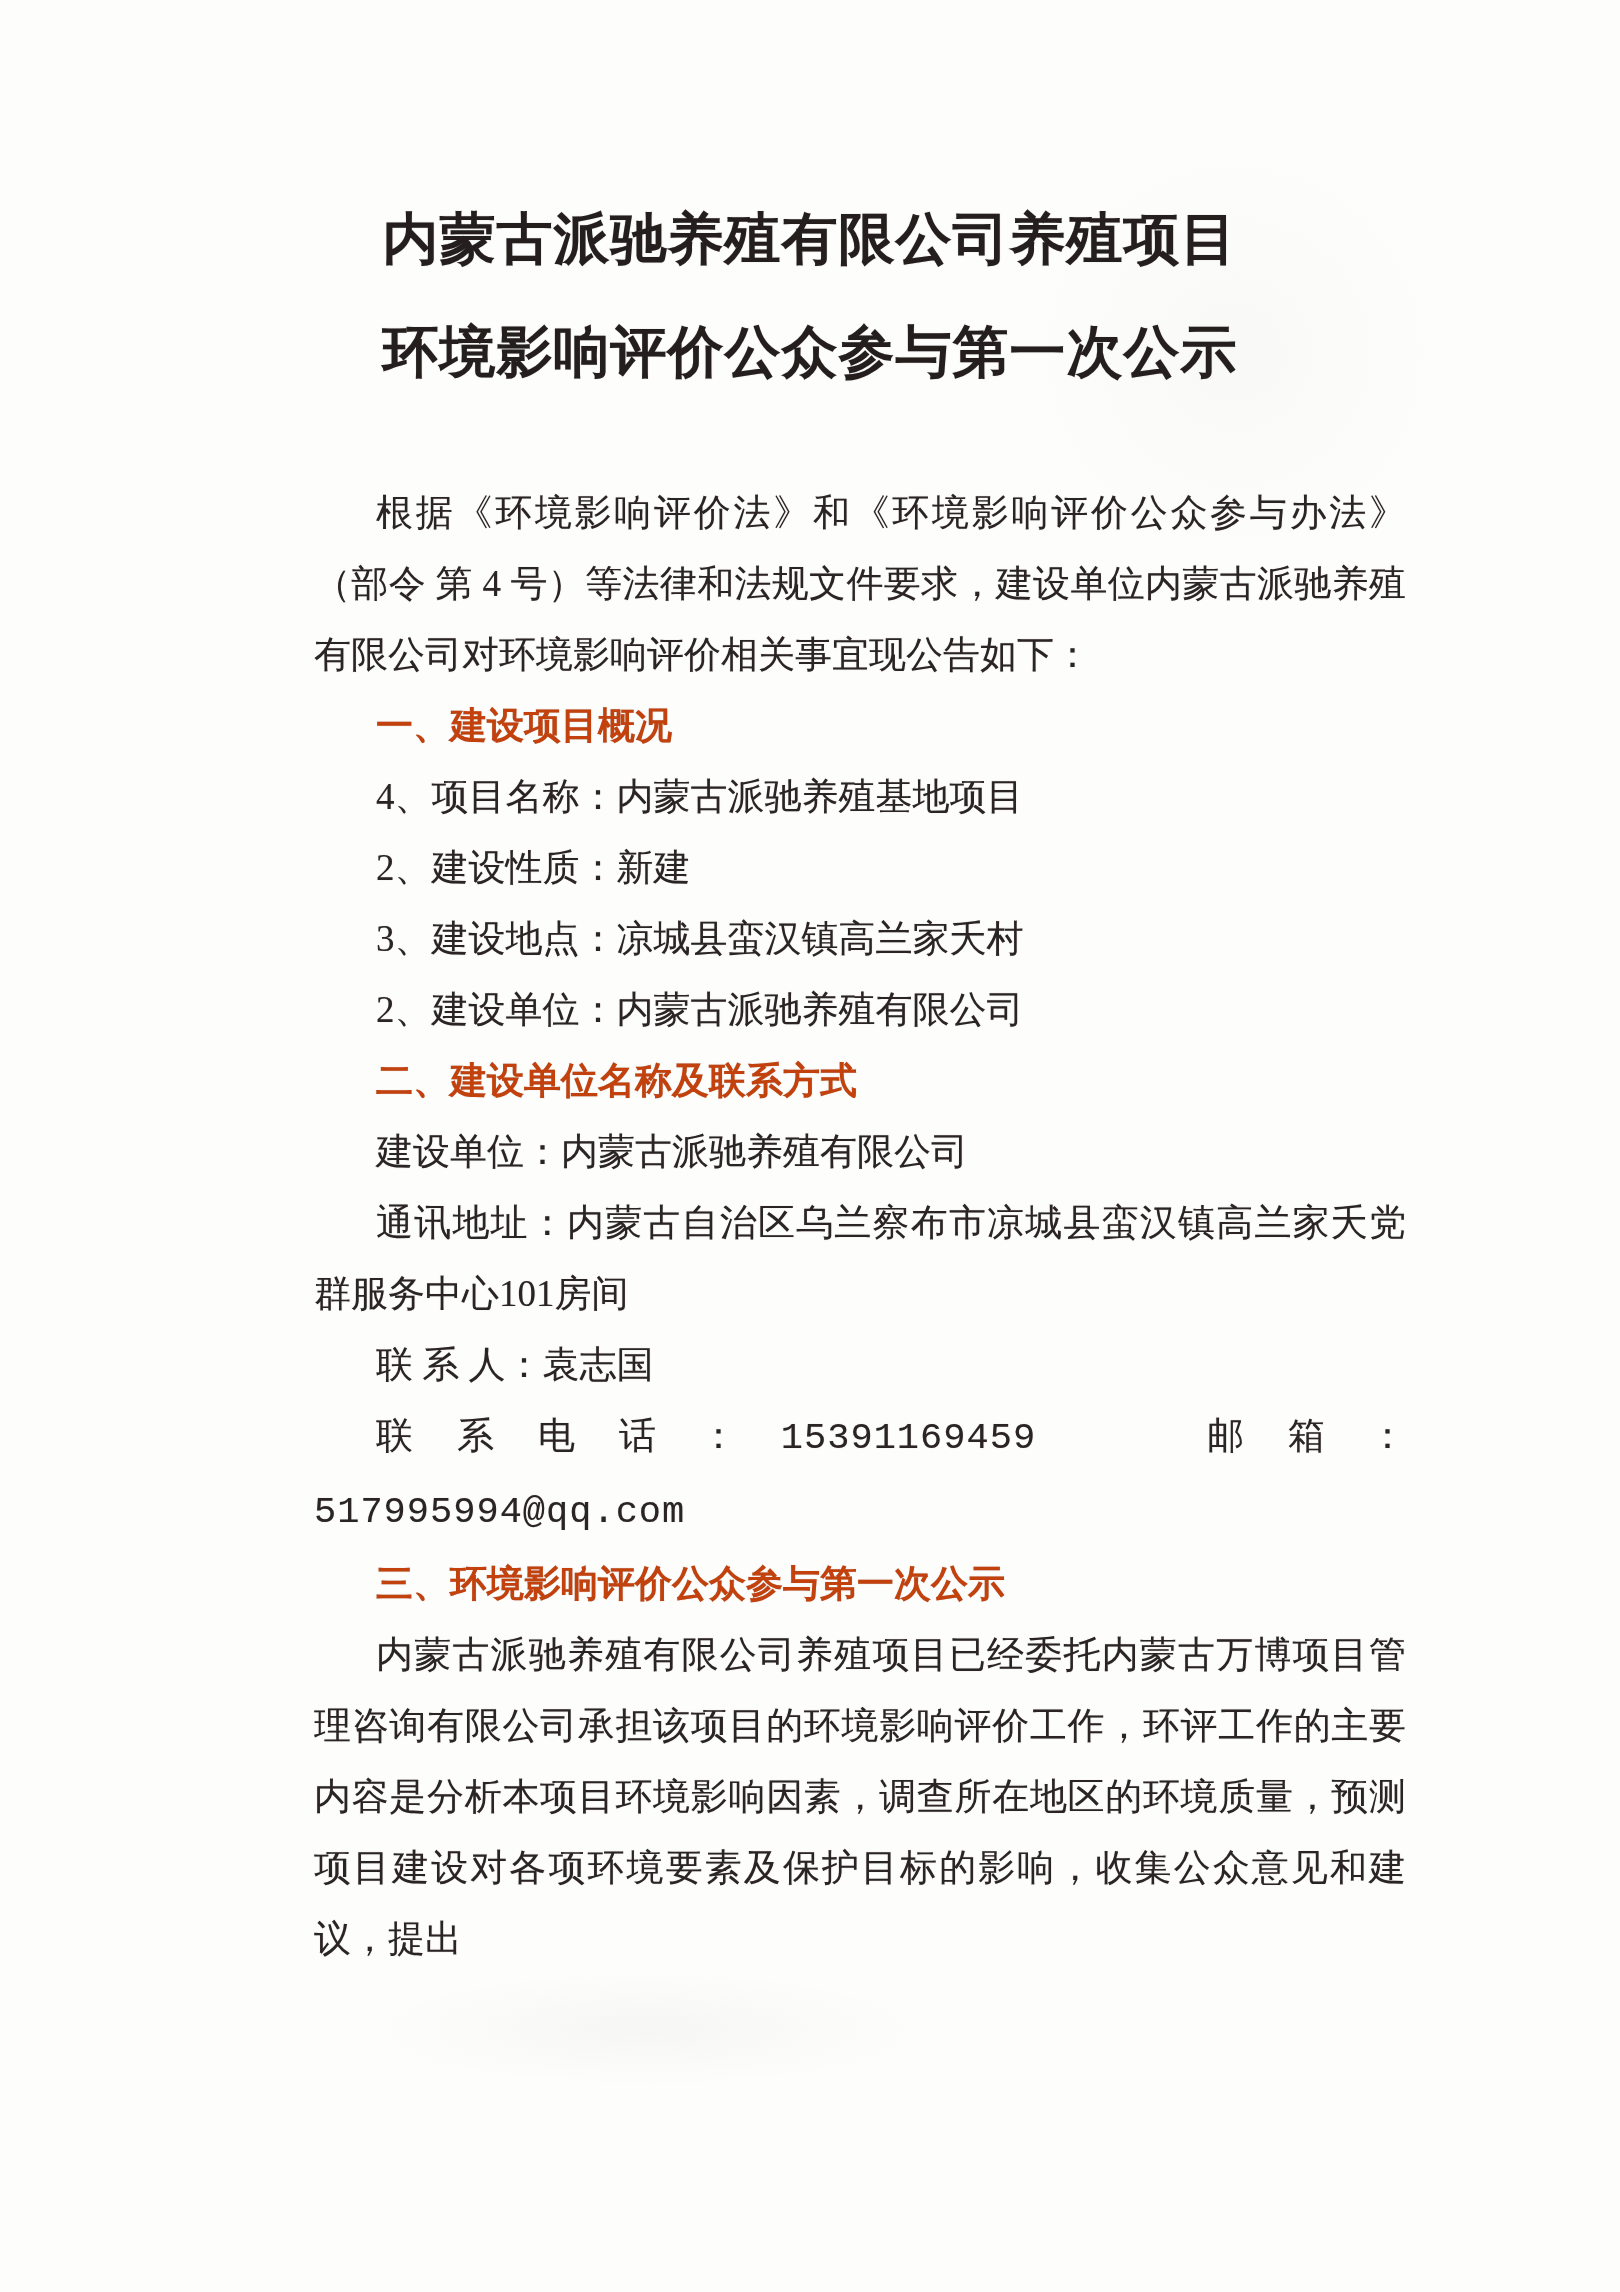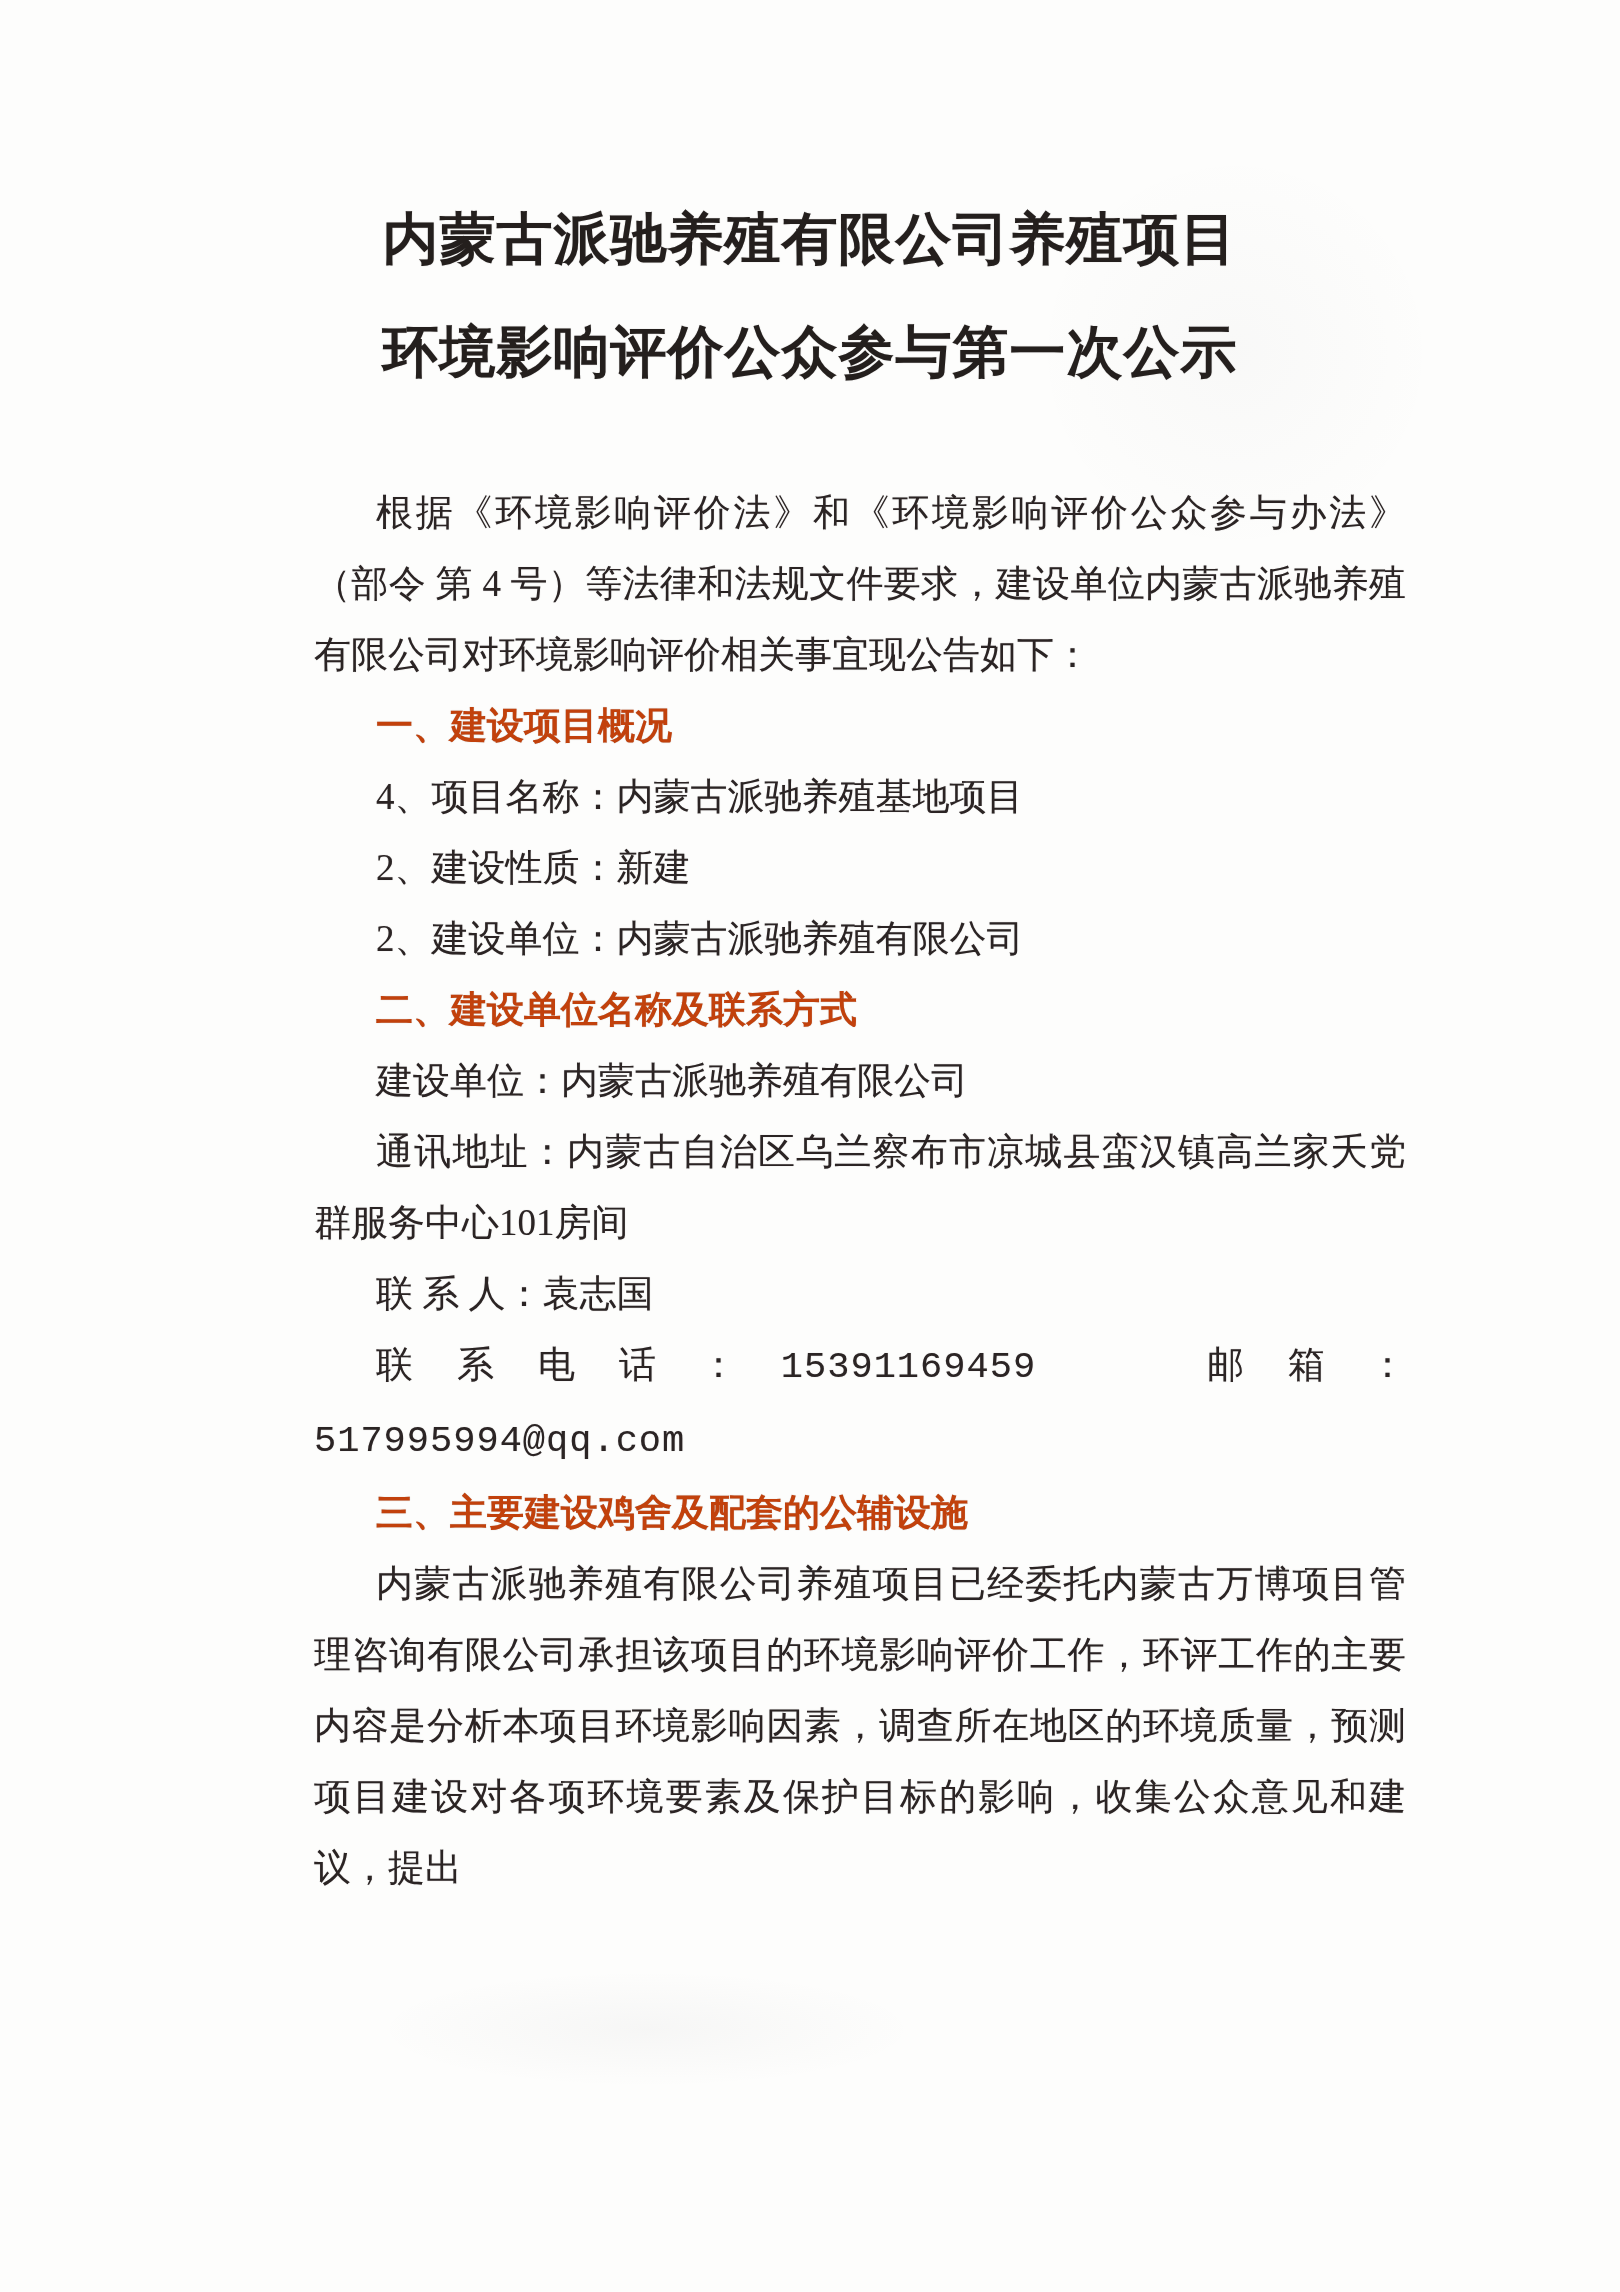--- a/index.html
+++ b/index.html
@@ -82,25 +82,26 @@
     <div class="title-line">内蒙古派驰养殖有限公司养殖项目</div>
     <div class="title-line">环境影响评价公众参与第一次公示</div>
   </div>
 
   <div class="content">
     <p>根据《环境影响评价法》和《环境影响评价公众参与办法》（部令 第 4 号）等法律和法规文件要求，建设单位内蒙古派驰养殖有限公司对环境影响评价相关事宜现公告如下：</p>
 
     <p class="heading">一、建设项目概况</p>
     <p>4、项目名称：内蒙古派驰养殖基地项目</p>
     <p>2、建设性质：新建</p>
+    <p>3、建设地点：凉城县蛮汉镇高兰家夭村</p>
     <p>2、建设单位：内蒙古派驰养殖有限公司</p>
 
     <p class="heading">二、建设单位名称及联系方式</p>
     <p>建设单位：内蒙古派驰养殖有限公司</p>
     <p>通讯地址：内蒙古自治区乌兰察布市凉城县蛮汉镇高兰家夭党群服务中心101房间</p>
     <p><span>联 系 人：</span><span>袁志国</span></p>
     <p><span>联系电话：</span><span class="mono">15391169459</span><span class="email-group"><span>邮箱：</span><span class="mono">517995994@qq.com</span></span></p>
 
-    <p class="heading">三、主要建设鸡舍及配套的公辅设施</p>
+    <p class="heading">三、环境影响评价公众参与第一次公示</p>
     <p>内蒙古派驰养殖有限公司养殖项目已经委托内蒙古万博项目管理咨询有限公司承担该项目的环境影响评价工作，环评工作的主要内容是分析本项目环境影响因素，调查所在地区的环境质量，预测项目建设对各项环境要素及保护目标的影响，收集公众意见和建议，提出</p>
   </div>
 </div>
 
 
 </body></html>

